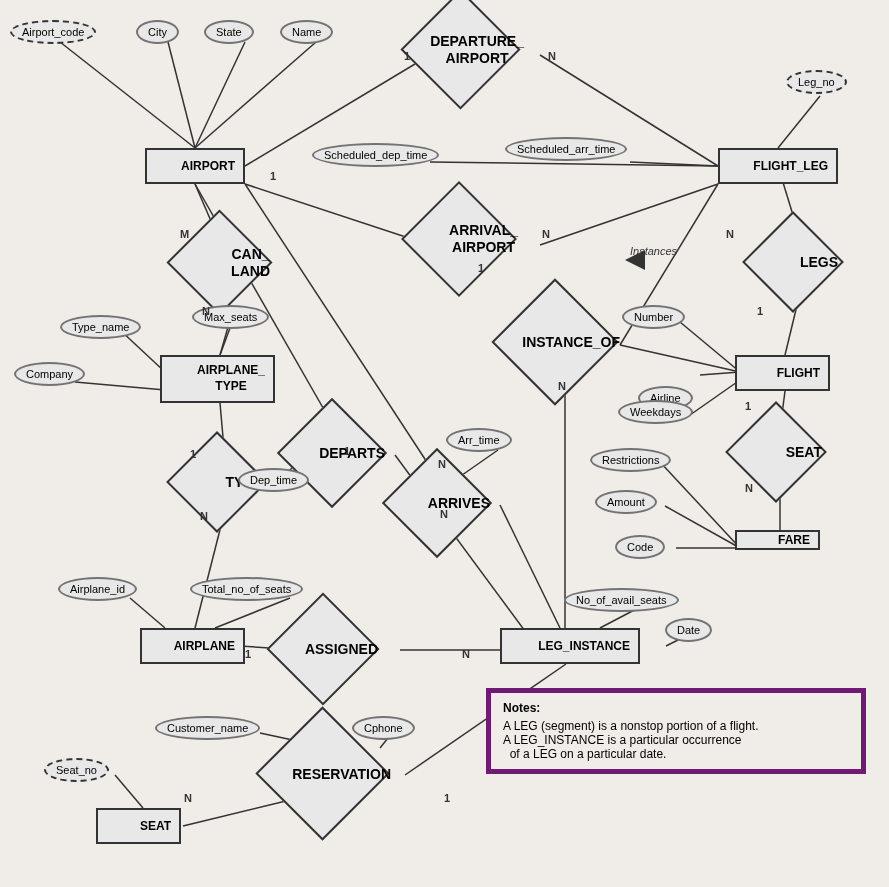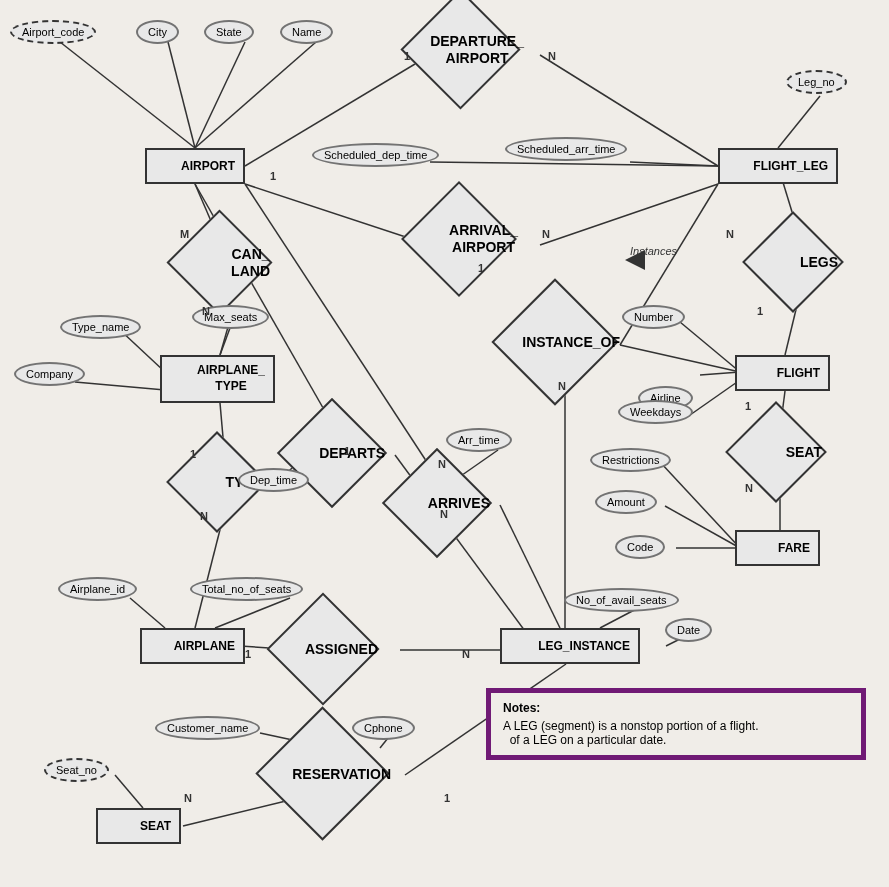--- a/index.html
+++ b/index.html
@@ -207,21 +207,21 @@
   </div>
 
   <div class="node entity" style="left:500px; top:628px; width:140px; height:36px;">
     <span>LEG_INSTANCE</span>
   </div>
 
   <div class="node entity" style="left:735px; top:355px; width:95px; height:36px;">
     <span>FLIGHT</span>
   </div>
 
-  <div class="node entity" style="left:735px; top:530px; width:85px; height:36px;">
+  <div class="node entity" style="left:735px; top:530px; width:85px; height:20px;">
     <span>FARE</span>
   </div>
 
   <div class="node entity" style="left:96px; top:808px; width:85px; height:36px;">
     <span>SEAT</span>
   </div>
 
   <div class="node relation" style="left:398px; top:14px; width:126px; height:72px;">
     <div class="diamond-inner" style="width:85px; height:85px; left:20px; top:-7px;"></div>
     <span class="diamond-text">DEPARTURE_<br>AIRPORT</span>
@@ -400,16 +400,17 @@
   <div class="label" style="left:444px; top:792px;">1</div>
   <div class="label" style="left:630px; top:245px; font-style:italic; font-weight:normal;">Instances</div>
 
   <svg style="position:absolute; left:625px; top:250px; z-index:3; pointer-events:none;" width="30" height="20">
     <polygon points="0,10 20,0 20,20" fill="#333"></polygon>
   </svg>
 
   <div style="position:absolute; left:486px; top:688px; width:380px; border:5px solid #701a75; background:#f0ede8; padding:8px 12px; font-size:12px; z-index:5;">
     <div style="font-weight:bold; margin-bottom:4px;">Notes:</div>
     <div>A LEG (segment) is a nonstop portion of a flight.</div>
+    <div>A LEG_INSTANCE is a particular occurrence</div>
     <div>&nbsp;&nbsp;of a LEG on a particular date.</div>
   </div>
 
 </div>
 
 </body></html>

